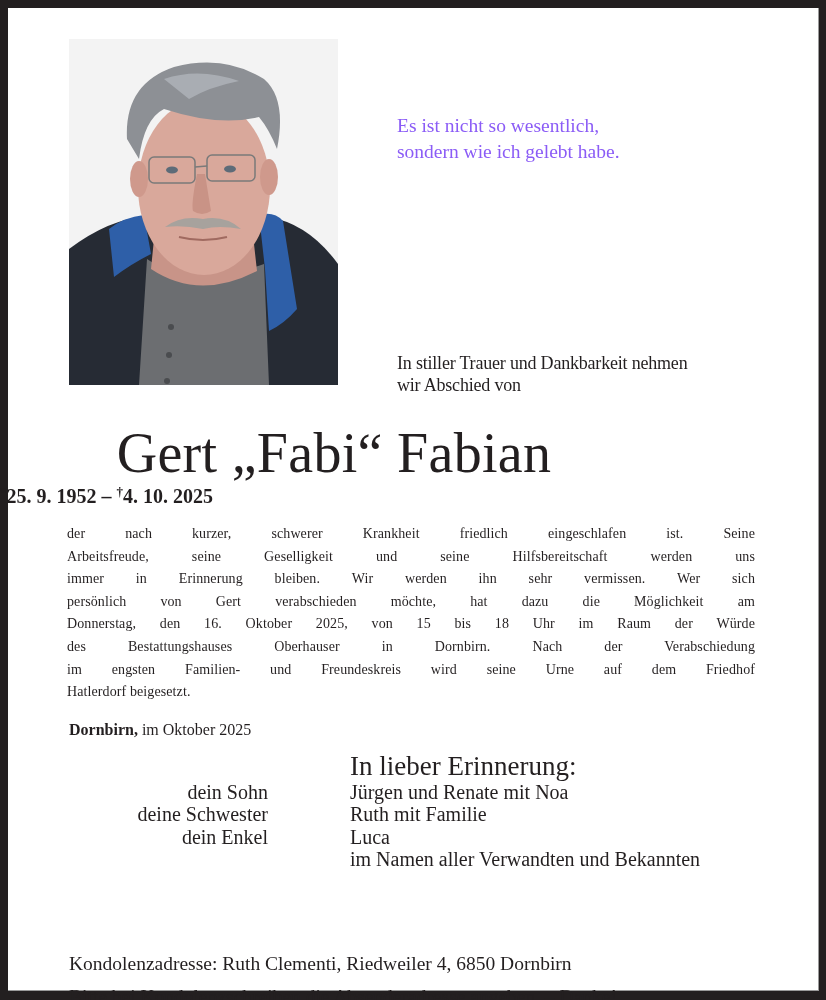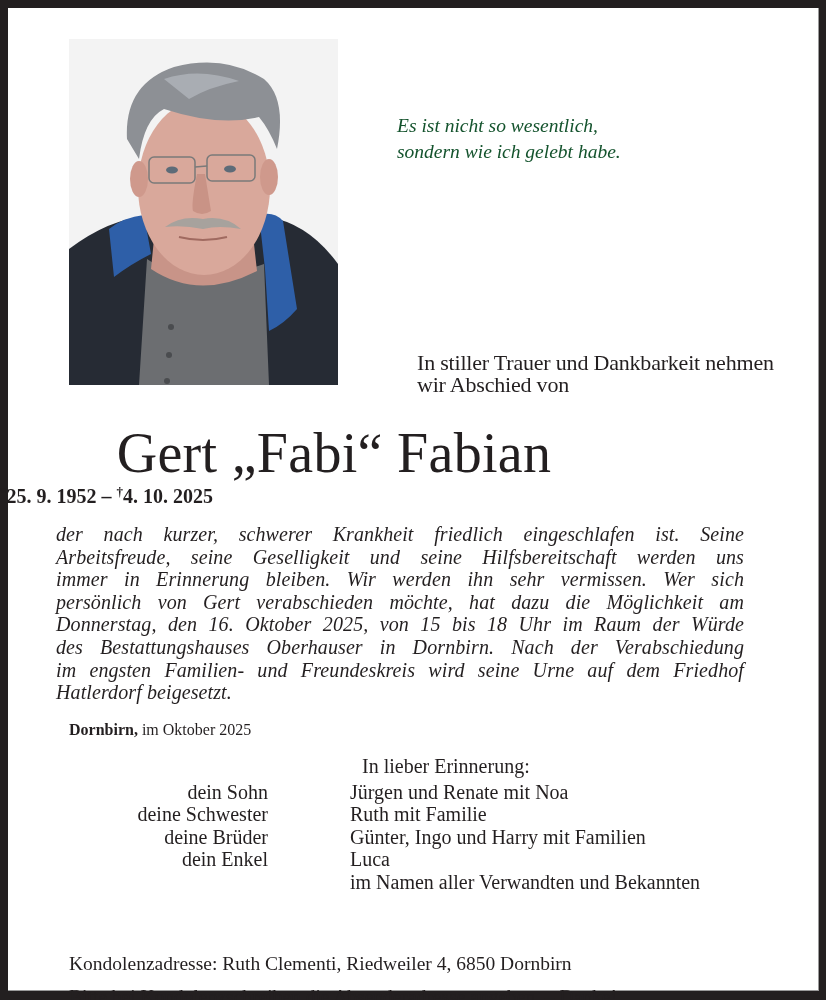--- a/index.html
+++ b/index.html
@@ -33,32 +33,31 @@
       height: 346px;
       background: #f3f3f3;
       overflow: hidden;
     }
     .photo svg { display: block; }
     .quote {
       position: absolute;
       left: 389px;
       top: 105px;
       font-family: "Liberation Serif", "DejaVu Serif", serif;
-      font-style: italic;
       font-size: 19.5px;
       line-height: 26px;
-      color: #14532d;
+      color: #8b5cf6;
     }
     .quote div { white-space: nowrap; }
     .intro {
       position: absolute;
-      left: 409px;
+      left: 389px;
       top: 344px;
       font-family: "Liberation Serif", "DejaVu Serif", serif;
-      font-size: 22px;
+      font-size: 18px;
       line-height: 22px;
       letter-spacing: -0.2px;
     }
     .intro div { white-space: nowrap; }
     .name {
       position: absolute;
       left: 0;
       width: 668px;
       top: 413px;
       margin-left: -8px;
@@ -82,30 +81,29 @@
       line-height: 24px;
       white-space: nowrap;
     }
     .dates sup {
       font-size: 13px;
       vertical-align: 7px;
       line-height: 0;
     }
     .body-text {
       position: absolute;
-      left: 48px;
+      left: 59px;
       top: 515px;
       width: 688px;
       font-family: "Liberation Serif", "DejaVu Serif", serif;
-      font-size: 20px;
+      font-size: 14px;
       line-height: 22.6px;
       text-align: justify;
       text-align-last: left;
       letter-spacing: 0.1px;
-      font-style: italic;
     }
     .body-text .line {
       display: block;
       text-align: justify;
       text-align-last: justify;
       white-space: nowrap;
       height: 22.6px;
     }
     .body-text .line.last { text-align-last: left; }
     .place {
@@ -116,24 +114,23 @@
       font-size: 16px;
       line-height: 24px;
       white-space: nowrap;
     }
     .place b { font-weight: bold; }
     .remember {
       position: absolute;
       left: 342px;
       top: 747px;
       font-family: "Liberation Serif", "DejaVu Serif", serif;
-      font-size: 20px;
+      font-size: 27px;
       line-height: 22px;
       white-space: nowrap;
-      margin-left: 12px;
     }
     .family {
       position: absolute;
       left: 0;
       top: 773px;
       width: 730px;
       font-family: "Liberation Serif", "DejaVu Serif", serif;
       font-size: 20px;
       line-height: 22.4px;
     }
@@ -248,24 +245,20 @@
   <div class="family">
     <div class="row">
       <span class="rel">dein Sohn</span>
       <span class="who"><b>Jürgen</b><span> und </span><b>Renate</b><span> mit </span><b>Noa</b></span>
     </div>
     <div class="row">
       <span class="rel">deine Schwester</span>
       <span class="who"><b>Ruth</b><span> mit Familie</span></span>
     </div>
     <div class="row">
-      <span class="rel">deine Brüder</span>
-      <span class="who"><b>Günter, Ingo</b><span> und </span><b>Harry</b><span> mit Familien</span></span>
-    </div>
-    <div class="row">
       <span class="rel">dein Enkel</span>
       <span class="who"><b>Luca</b></span>
     </div>
     <div class="row">
       <span class="rel"></span>
       <span class="who">im Namen aller Verwandten und Bekannten</span>
     </div>
   </div>
 
   <div class="footer addr">Kondolenzadresse: Ruth Clementi, Riedweiler 4, 6850 Dornbirn</div>

